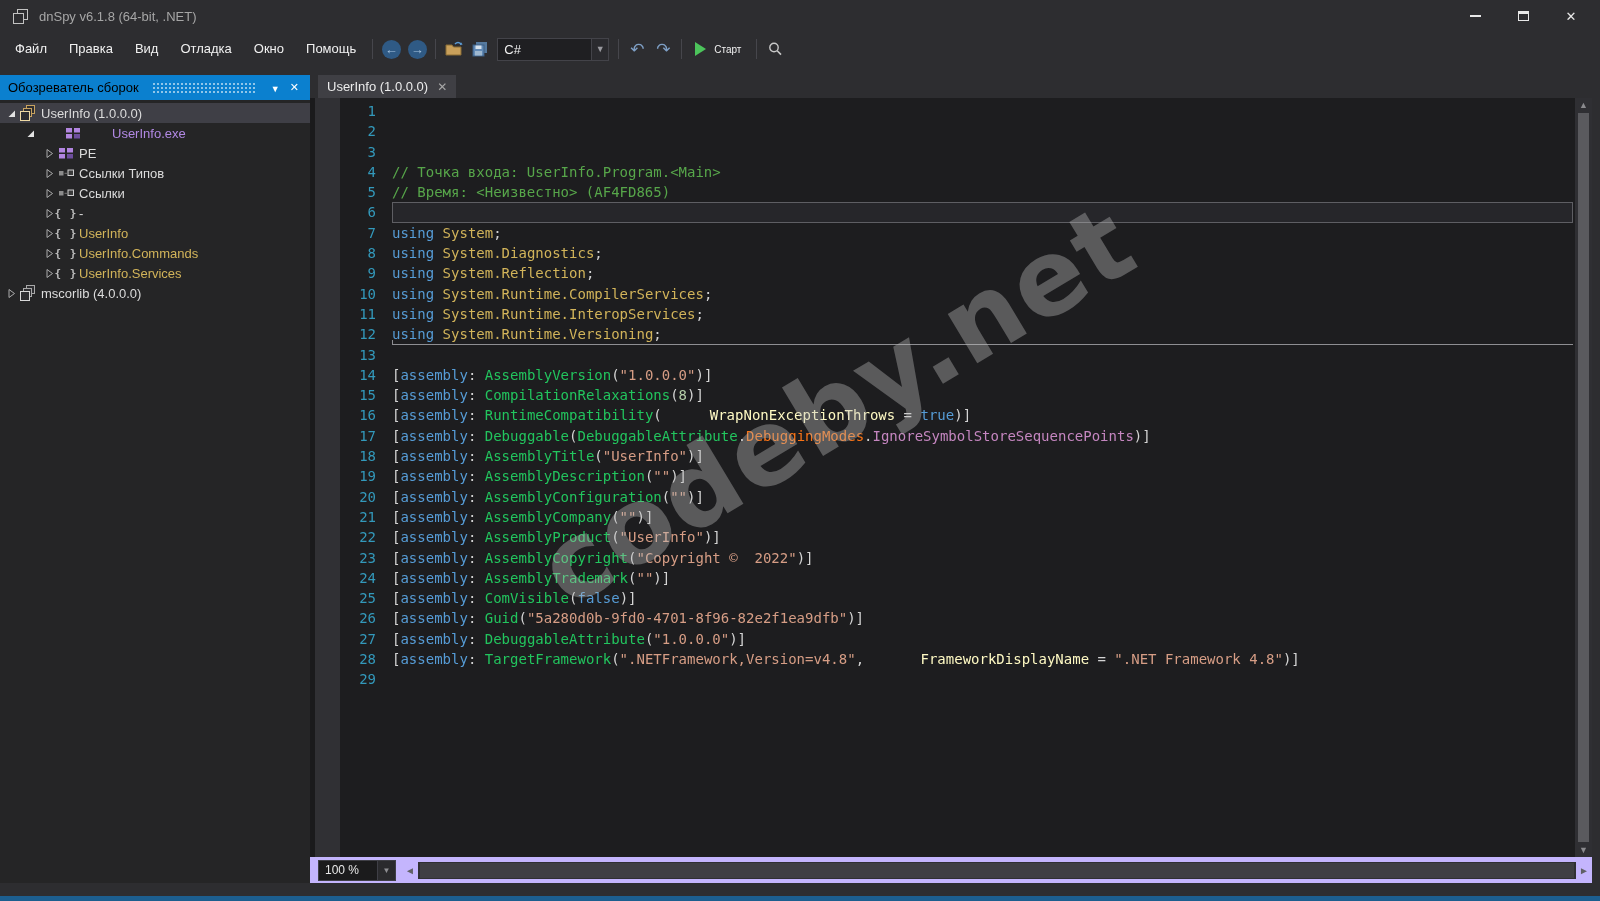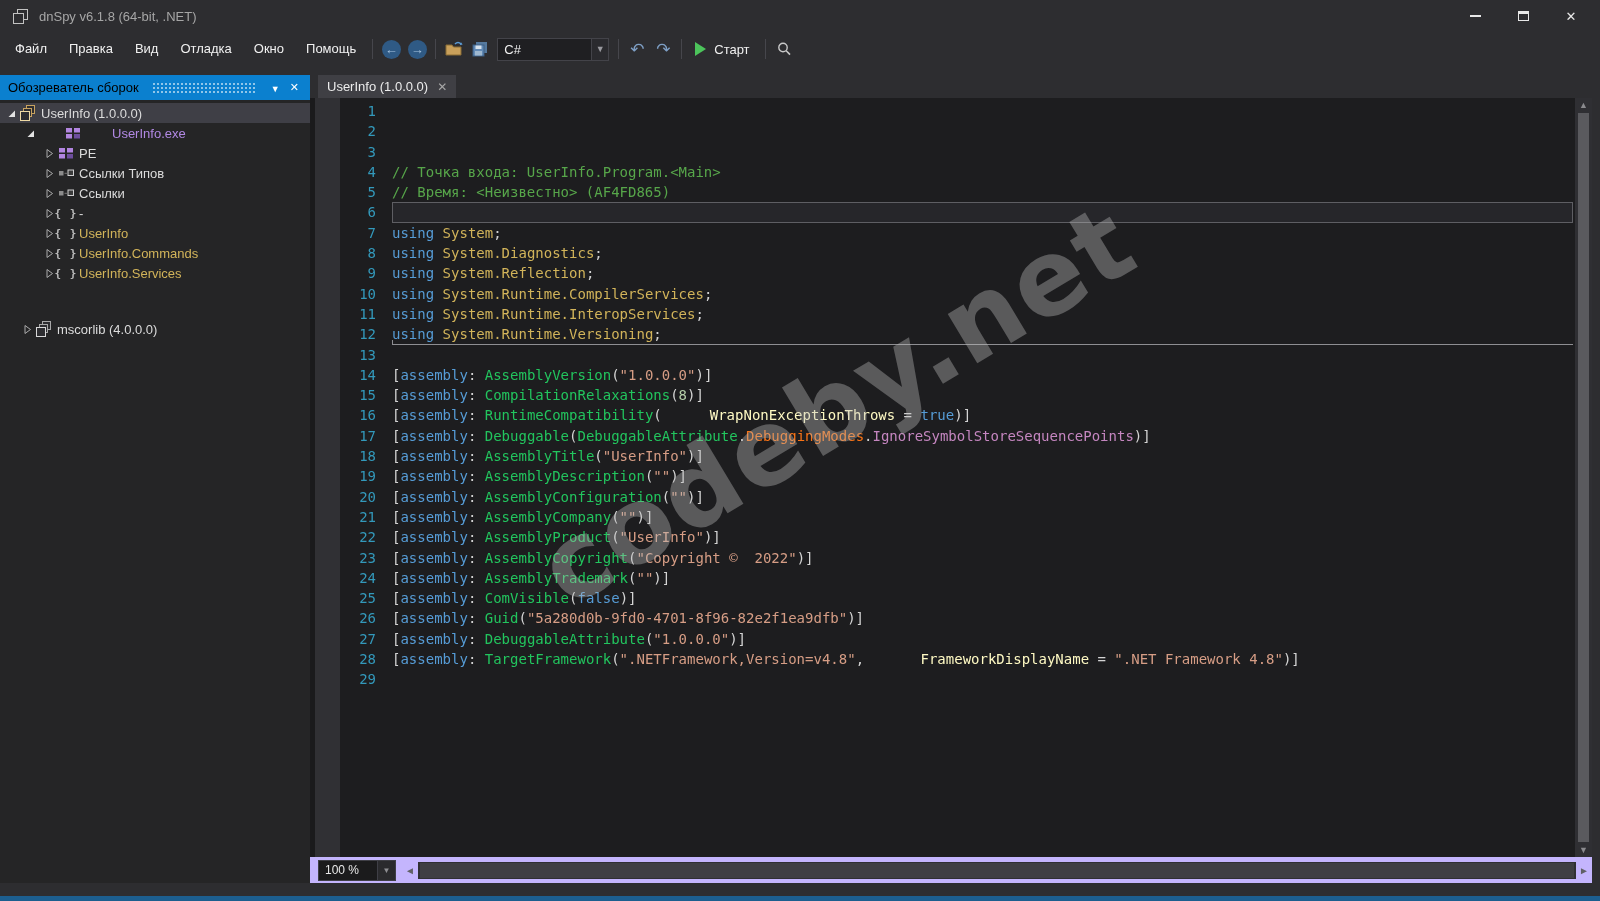--- a/index.html
+++ b/index.html
@@ -19,21 +19,21 @@
   .wc-max i{ display:block; width:11px; height:10px; border:1px solid #E8E8E8; border-top:3px solid #E8E8E8; }
   
   .menubar{ height:34px; display:flex; align-items:center; flex:none; padding-left:4px; }
   .menu-item{ padding:0 11px; font-size:13px; line-height:34px; color:#F1F1F1; cursor:default; }
   .tsep{ width:1px; height:20px; background:#46464C; margin:0 5px; flex:none; }
   .tbtn{ width:26px; height:24px; display:flex; align-items:center; justify-content:center; flex:none; }
   .nav-circle{ width:19px; height:19px; border-radius:50%; background:#2F5A85; color:#A7C4DF; font-size:13px;
                display:flex; align-items:center; justify-content:center; line-height:19px; }
   .undo-glyph{ font-size:17px; color:#7E9FC5; }
   .play-tri{ width:0; height:0; border-left:11px solid #4CC45B; border-top:7px solid transparent; border-bottom:7px solid transparent; }
-  .start-label{ font-size:13px; color:#F1F1F1; margin:0 10px 0 8px; }
+  .start-label{ font-size:10px; color:#F1F1F1; margin:0 10px 0 8px; }
   .combo{ width:112px; height:23px; background:#1F1F22; border:1px solid #434349; display:flex; align-items:center; margin:0 4px; }
   .combo-text{ flex:1; font-size:13px; color:#F1F1F1; padding-left:6px; }
   .combo-btn{ width:17px; height:100%; border-left:1px solid #434349; display:flex; align-items:center; justify-content:center; color:#9A9AA0; font-size:9px; background:#2A2A2E; }
   
   .main{ margin-top:9px; height:808px; display:flex; flex:none; }
   
   .sidebar{ width:310px; flex:none; background:#252526; display:flex; flex-direction:column; }
   .sb-header{ height:25px; background:#0B80CF; display:flex; align-items:center; padding:0 6px 0 8px; flex:none; }
   .sb-header-label{ font-size:13px; color:#000000; white-space:nowrap; }
   .sb-grip{ flex:1; height:10px; margin:0 10px 0 14px;
@@ -293,21 +293,21 @@
             <span class="exp">
               <svg width="11" height="11" viewBox="0 0 11 11">
                 <path d="M3 1.5 L8.5 5.5 L3 9.5 Z" fill="none" stroke="#ABABAB"></path>
               </svg>
             </span>
             <span class="t-icon">
               <span class="ns-glyph">{ }</span>
             </span>
             <span class="t-label namespace">UserInfo.Services</span>
           </div>
-          <div class="tree-row" style="padding-left: 20px; margin-top: 36px;">
+          <div class="tree-row" style="padding-left: 4px;">
             <span class="exp">
               <svg width="11" height="11" viewBox="0 0 11 11">
                 <path d="M3 1.5 L8.5 5.5 L3 9.5 Z" fill="none" stroke="#ABABAB"></path>
               </svg>
             </span>
             <span class="t-icon">
               <svg width="16" height="16" viewBox="0 0 16 16">
                 <rect x="6.5" y="0.5" width="8" height="8" fill="#2D2D30" stroke="#A8A8A8"></rect>
                 <rect x="3.5" y="3.5" width="8" height="8" fill="#2D2D30" stroke="#A8A8A8"></rect>
                 <rect x="0.5" y="6.5" width="9" height="9" fill="#2D2D30" stroke="#D8D8D8"></rect>

